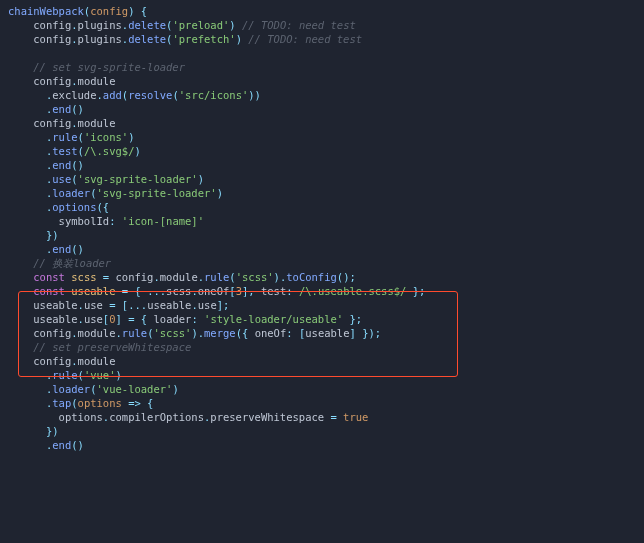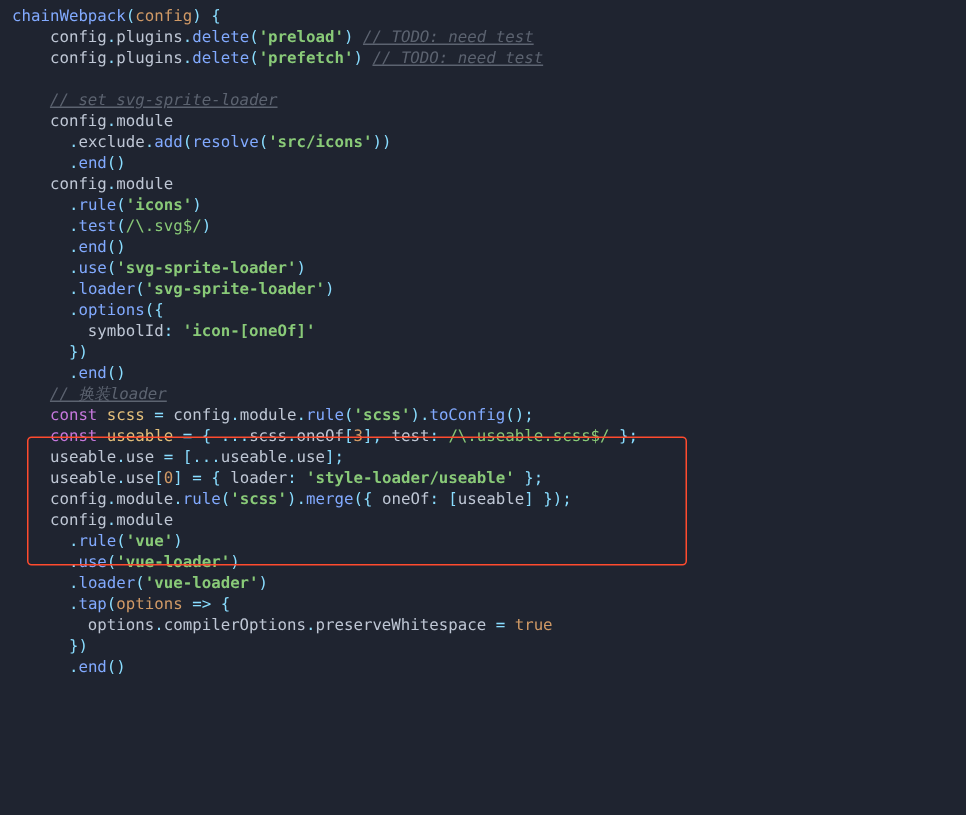--- a/index.html
+++ b/index.html
@@ -26,24 +26,24 @@
   pre.line {
     margin: 0;
     white-space: pre;
     font-family: inherit;
   }
   
   .kw   { color: #c678dd; }   
   .fn   { color: #82aaff; }   
   .prop { color: #bfc7d5; }   
   .obj  { color: #e5c07b; }   
-  .str  { color: #89ca78; font-weight: bold; }   
+  .str  { color: #89ca78; }   
   .num  { color: #d19a66; }   
   .pun  { color: #89ddff; }   
-  .cmt  { color: #5c6370; font-style: italic; text-decoration: underline; } 
+  .cmt  { color: #5c6370; font-style: italic; } 
   .prm  { color: #d19a66; }   
   .bool { color: #d19a66; margin-top: 30px; }   
   .rx   { color: #89ca78; }   
 
   .highlight-box {
     position: absolute;
     border: 1.5px solid #ff4b2e;
     border-radius: 3px;
     left: 18px;
     top: 291px;
@@ -65,32 +65,32 @@
 <pre class="line">    <span class="prop">config</span><span class="pun">.</span><span class="prop">module</span></pre>
 <pre class="line">      <span class="pun">.</span><span class="prop">exclude</span><span class="pun">.</span><span class="fn">add</span><span class="pun">(</span><span class="fn">resolve</span><span class="pun">(</span><span class="str">'src/icons'</span><span class="pun">))</span></pre>
 <pre class="line">      <span class="pun">.</span><span class="fn">end</span><span class="pun">()</span></pre>
 <pre class="line">    <span class="prop">config</span><span class="pun">.</span><span class="prop">module</span></pre>
 <pre class="line">      <span class="pun">.</span><span class="fn">rule</span><span class="pun">(</span><span class="str">'icons'</span><span class="pun">)</span></pre>
 <pre class="line">      <span class="pun">.</span><span class="fn">test</span><span class="pun">(</span><span class="rx">/\.svg$/</span><span class="pun">)</span></pre>
 <pre class="line">      <span class="pun">.</span><span class="fn">end</span><span class="pun">()</span></pre>
 <pre class="line">      <span class="pun">.</span><span class="fn">use</span><span class="pun">(</span><span class="str">'svg-sprite-loader'</span><span class="pun">)</span></pre>
 <pre class="line">      <span class="pun">.</span><span class="fn">loader</span><span class="pun">(</span><span class="str">'svg-sprite-loader'</span><span class="pun">)</span></pre>
 <pre class="line">      <span class="pun">.</span><span class="fn">options</span><span class="pun">({</span></pre>
-<pre class="line">        <span class="prop">symbolId</span><span class="pun">:</span> <span class="str">'icon-[oneOf]'</span></pre>
+<pre class="line">        <span class="prop">symbolId</span><span class="pun">:</span> <span class="str">'icon-[name]'</span></pre>
 <pre class="line">      <span class="pun">})</span></pre>
 <pre class="line">      <span class="pun">.</span><span class="fn">end</span><span class="pun">()</span></pre>
 <pre class="line">    <span class="cmt">// 换装loader</span></pre>
 <pre class="line">    <span class="kw">const</span> <span class="obj">scss</span> <span class="pun">=</span> <span class="prop">config</span><span class="pun">.</span><span class="prop">module</span><span class="pun">.</span><span class="fn">rule</span><span class="pun">(</span><span class="str">'scss'</span><span class="pun">).</span><span class="fn">toConfig</span><span class="pun">();</span></pre>
 <pre class="line">    <span class="kw">const</span> <span class="obj">useable</span> <span class="pun">=</span> <span class="pun">{ ...</span><span class="prop">scss</span><span class="pun">.</span><span class="prop">oneOf</span><span class="pun">[</span><span class="num">3</span><span class="pun">],</span> <span class="prop">test</span><span class="pun">:</span> <span class="rx">/\.useable.scss$/</span> <span class="pun">};</span></pre>
 <pre class="line">    <span class="prop">useable</span><span class="pun">.</span><span class="prop">use</span> <span class="pun">=</span> <span class="pun">[...</span><span class="prop">useable</span><span class="pun">.</span><span class="prop">use</span><span class="pun">];</span></pre>
 <pre class="line">    <span class="prop">useable</span><span class="pun">.</span><span class="prop">use</span><span class="pun">[</span><span class="num">0</span><span class="pun">]</span> <span class="pun">=</span> <span class="pun">{</span> <span class="prop">loader</span><span class="pun">:</span> <span class="str">'style-loader/useable'</span> <span class="pun">};</span></pre>
 <pre class="line">    <span class="prop">config</span><span class="pun">.</span><span class="prop">module</span><span class="pun">.</span><span class="fn">rule</span><span class="pun">(</span><span class="str">'scss'</span><span class="pun">).</span><span class="fn">merge</span><span class="pun">({</span> <span class="prop">oneOf</span><span class="pun">:</span> <span class="pun">[</span><span class="prop">useable</span><span class="pun">] });</span></pre>
+<pre class="line">    <span class="cmt">// set preserveWhitespace</span></pre>
 <pre class="line">    <span class="prop">config</span><span class="pun">.</span><span class="prop">module</span></pre>
 <pre class="line">      <span class="pun">.</span><span class="fn">rule</span><span class="pun">(</span><span class="str">'vue'</span><span class="pun">)</span></pre>
-<pre class="line">      <span class="pun">.</span><span class="fn">use</span><span class="pun">(</span><span class="str">'vue-loader'</span><span class="pun">)</span></pre>
 <pre class="line">      <span class="pun">.</span><span class="fn">loader</span><span class="pun">(</span><span class="str">'vue-loader'</span><span class="pun">)</span></pre>
 <pre class="line">      <span class="pun">.</span><span class="fn">tap</span><span class="pun">(</span><span class="prm">options</span> <span class="pun">=&gt; {</span></pre>
 <pre class="line">        <span class="prop">options</span><span class="pun">.</span><span class="prop">compilerOptions</span><span class="pun">.</span><span class="prop">preserveWhitespace</span> <span class="pun">=</span> <span class="bool">true</span></pre>
 <pre class="line">      <span class="pun">})</span></pre>
 <pre class="line">      <span class="pun">.</span><span class="fn">end</span><span class="pun">()</span></pre>
 <pre class="line"> </pre>
 
   <div class="highlight-box"></div>
 </div>
 

